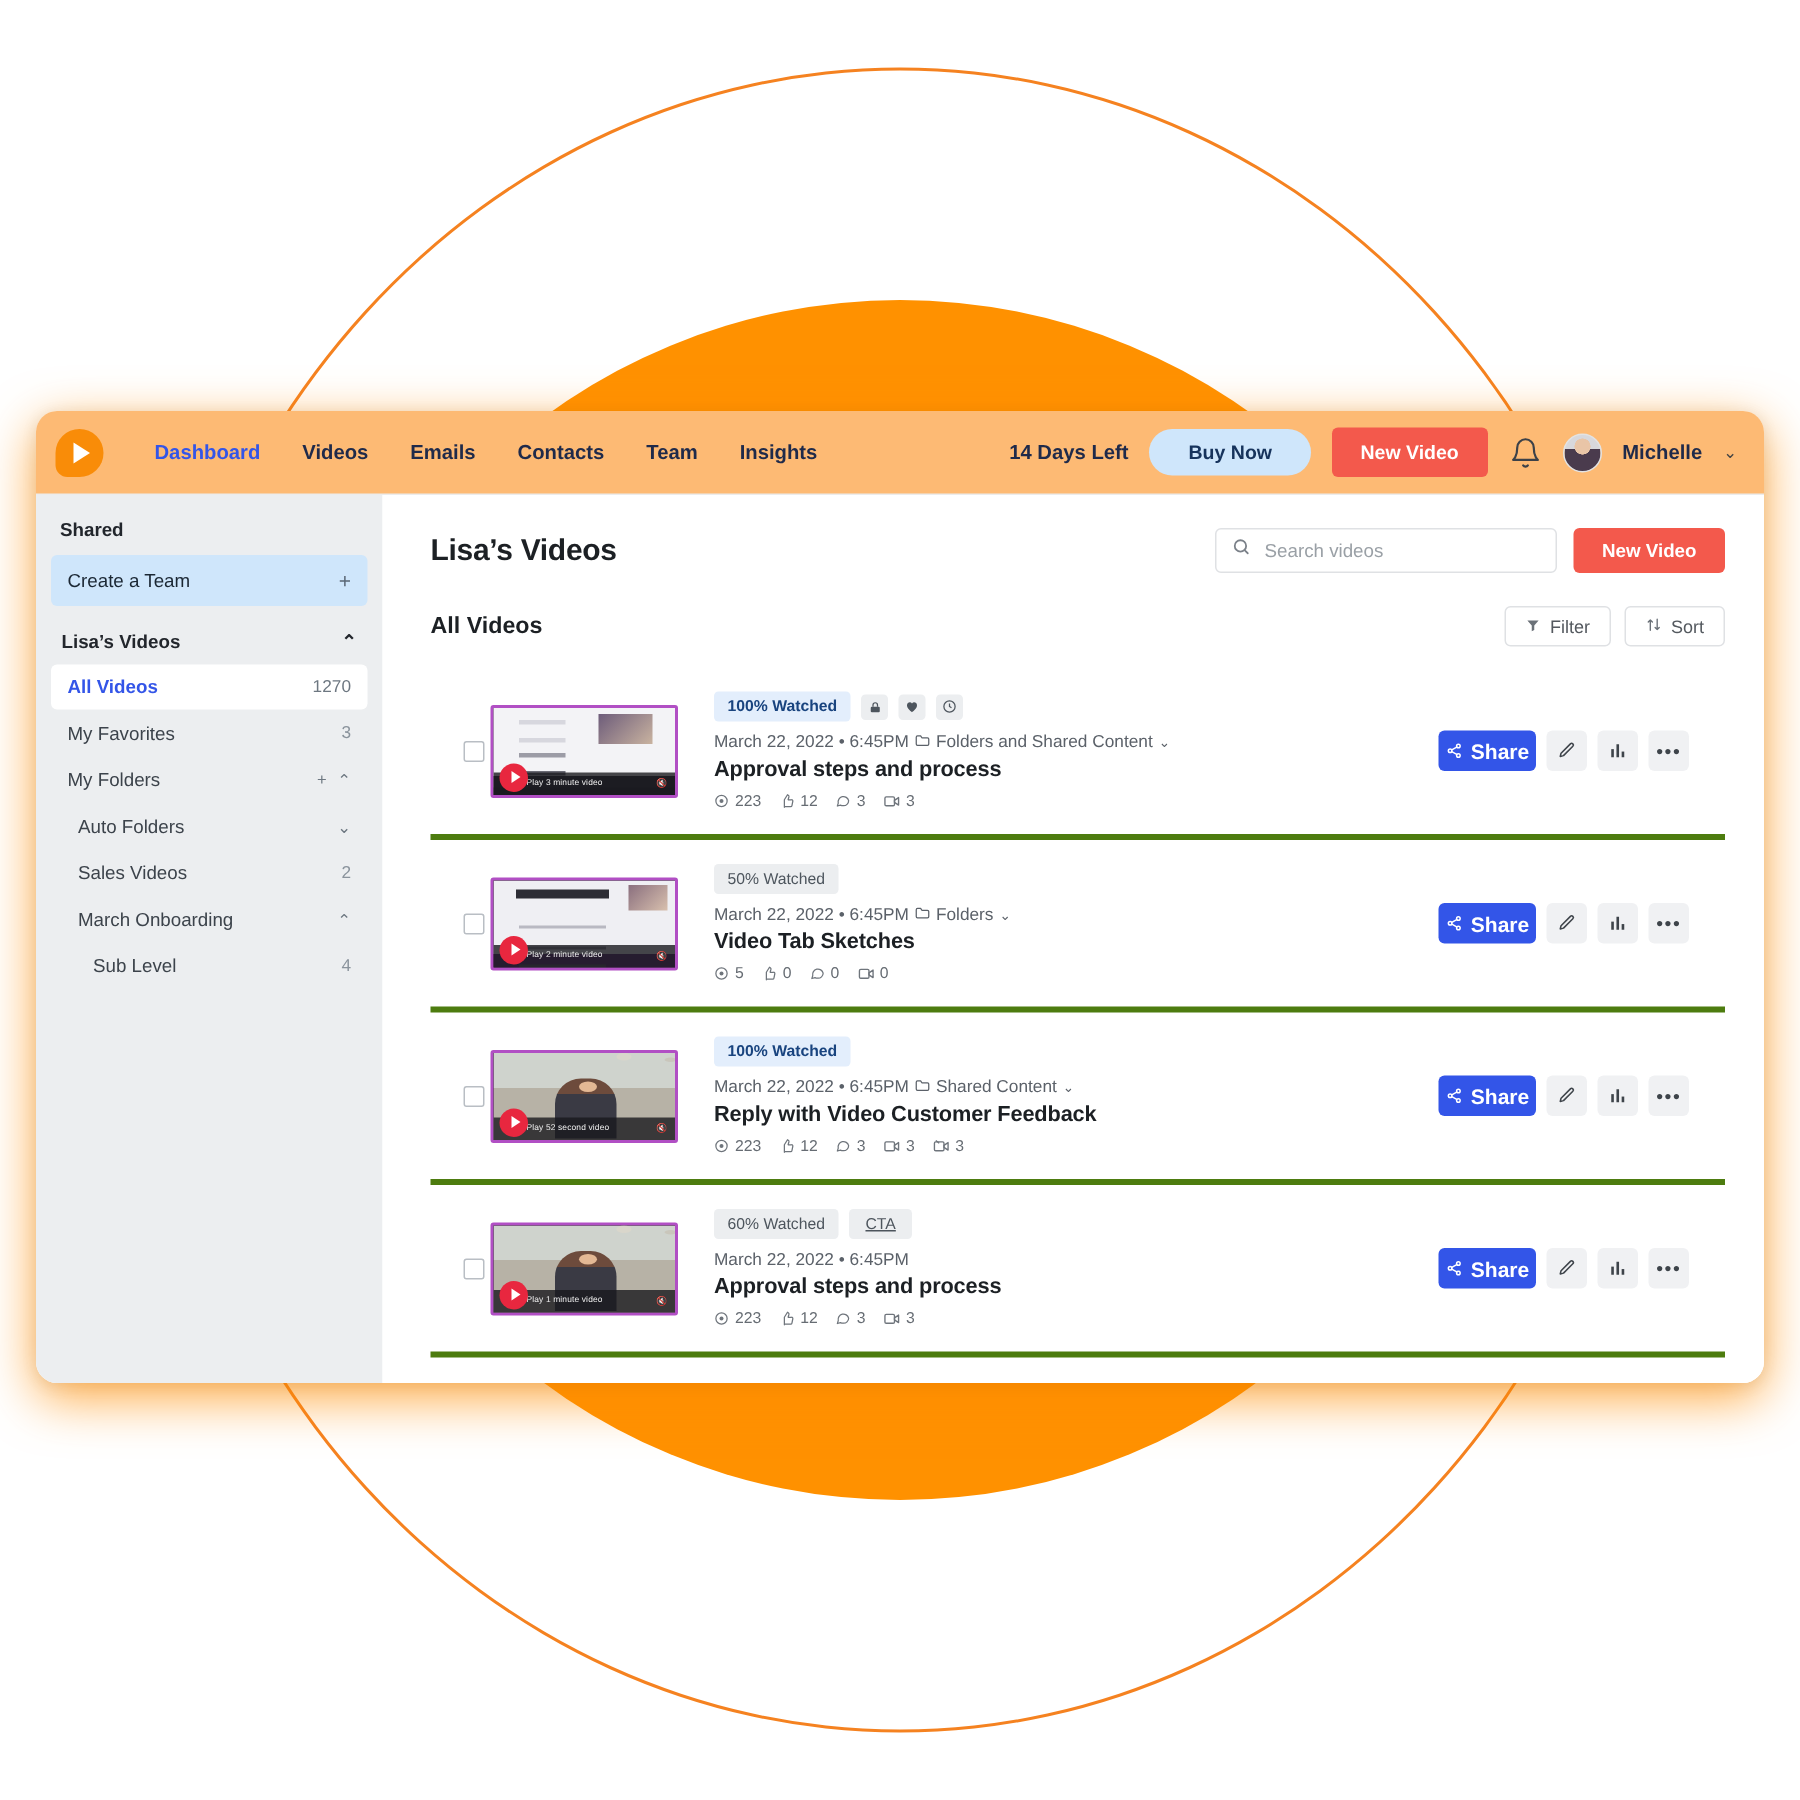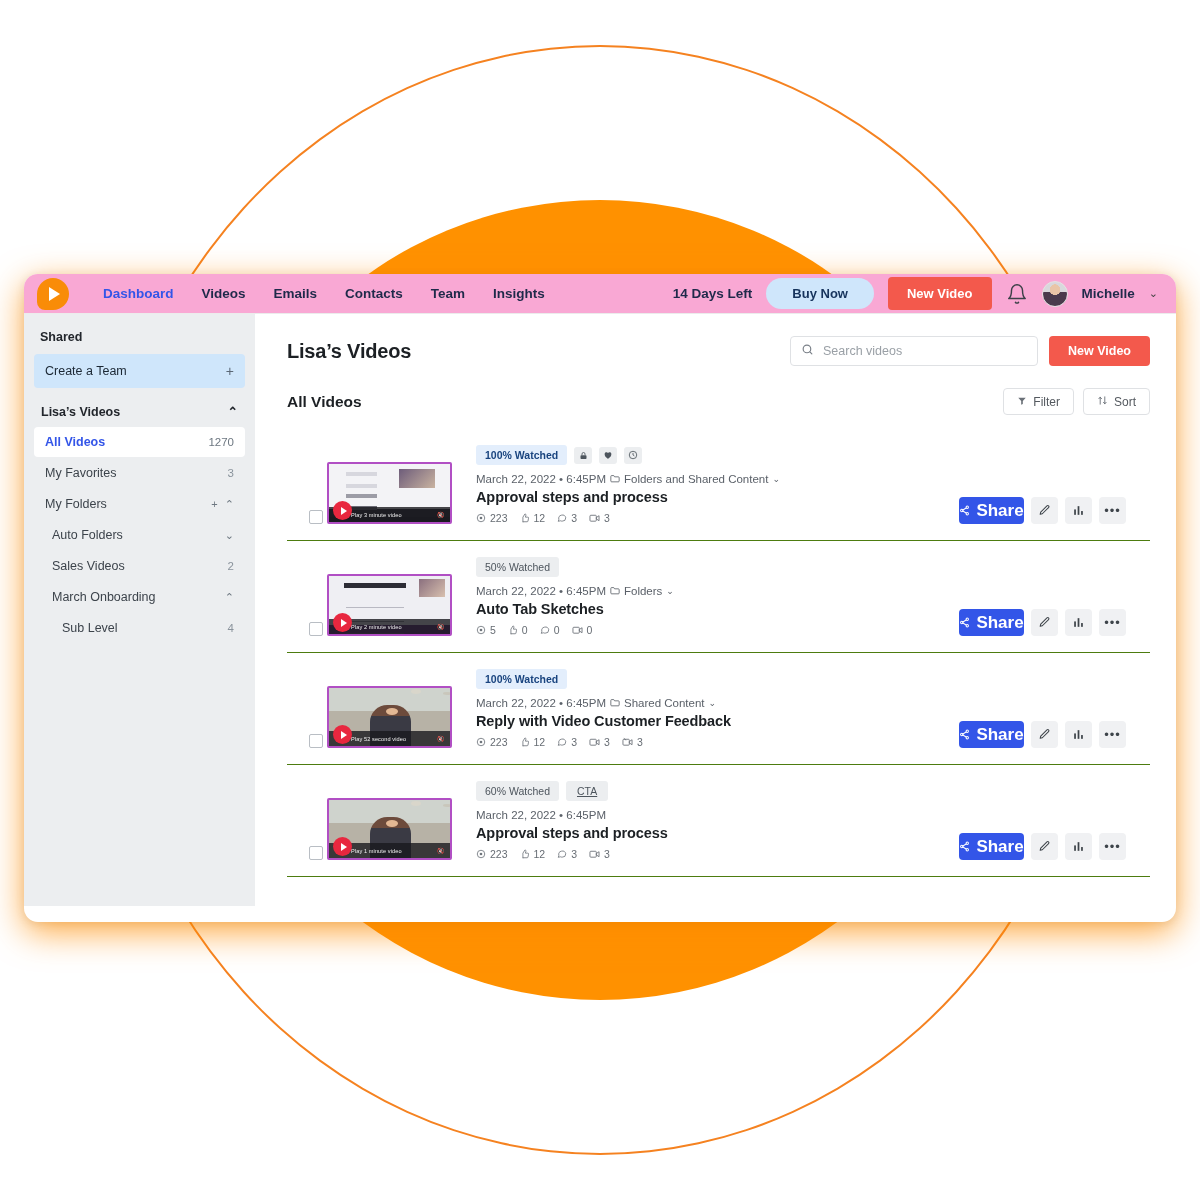--- a/index.html
+++ b/index.html
@@ -28,22 +28,22 @@
     position: absolute; left: 24px; top: 274px;
     width: 1152px; height: 648px;
     background: #ffffff;
     border-radius: 14px;
     overflow: hidden;
     box-shadow: 0 10px 34px rgba(255,140,0,0.75), 0 2px 10px rgba(0,0,0,0.10);
   }
 
   
   .topnav {
-    height: 40px; display: flex; align-items: center;
-    padding: 0 18px 0 13px; background: #f9a8d4;
+    height: 56px; display: flex; align-items: center;
+    padding: 0 18px 0 13px; background: #fdba74;
     border-bottom: 1px solid #ececec;
   }
   .logo { width: 32px; height: 32px; position: relative; flex: none; }
   .logo .bubble {
     width: 32px; height: 32px; background: #F98C08;
     border-radius: 50% 50% 50% 8px;
   }
   .logo .tri {
     position: absolute; left: 12px; top: 9px;
     width: 0; height: 0;
@@ -103,21 +103,21 @@
   .side-item.indent-1 { padding-left: 18px; }
   .side-item.indent-2 { padding-left: 28px; }
 
   
   .main { flex: 1; background: #fff; padding: 22px 26px 0 32px; overflow:hidden; }
   .main-head { display:flex; align-items:center; }
   .page-title { font-size: 20px; font-weight: 700; color:#1c2024; letter-spacing:-0.2px;}
   .main-head-right { margin-left:auto; display:flex; align-items:center; gap: 11px; }
   .search-box {
     display:flex; align-items:center; gap:9px;
-    width: 248px; height: 30px; border:1px solid #dfe1e4; border-radius:4px;
+    width: 228px; height: 30px; border:1px solid #dfe1e4; border-radius:4px;
     padding: 0 10px; background:#fff;
   }
   .search-box input {
     border:none; outline:none; font-size:12.5px; color:#43484e;
     font-family:"Liberation Sans", sans-serif; width:100%; background:transparent;
   }
   .search-box input::placeholder { color:#9aa0a6; }
   .new-video-main {
     background:#F3594C; color:#fff; font-size:12.5px; font-weight:600;
     border:none; border-radius:4px; height:30px; padding: 0 19px; cursor:pointer; white-space:nowrap;
@@ -127,22 +127,22 @@
   .subhead-right { margin-left:auto; display:flex; gap: 9px; }
   .pill-btn {
     display:flex; align-items:center; gap:6px;
     border:1px solid #dfe1e4; background:#fff; border-radius:4px;
     height:27px; padding: 0 13px; font-size:12px; color:#54595f; cursor:pointer; white-space:nowrap;
   }
 
   
   .video-list { margin-top: 14px; }
   .video-row {
-    display:flex; align-items:flex-end;
-    padding: 16px 0 16px 0; border-bottom:1px solid #4d7c0f;
+    display:flex; align-items:center;
+    padding: 16px 0 16px 0; border-bottom:4px solid #4d7c0f;
   }
   .row-check { width: 40px; flex:none; display:flex; justify-content:flex-start; padding-left: 22px;}
   .cb { width:14px; height:14px; border:1px solid #b9bec4; border-radius:2px; background:#fff; cursor:pointer;}
   .thumb {
     width: 125px; height: 62px; flex:none; position:relative;
     border-radius:2px; overflow:hidden; border:2px solid #b14fc4; background:#1c1c1c;
   }
   .thumb .shot { position:absolute; inset:0; }
   .thumb.t1 .shot { background:
       linear-gradient(180deg,#f3f3f6 0 78%, #2b2b33 78% 100%),
@@ -215,21 +215,21 @@
   .meta .folder-ico { font-size:10px; }
   .meta .cv { font-size:9px; color:#5b6169; }
   .vid-title { margin-top: 4px; font-size: 14.5px; font-weight:700; color:#1c2024; letter-spacing:-0.1px;}
   .stats { margin-top: 7px; display:flex; align-items:center; gap:12px; font-size:10.5px; color:#666c73; }
   .stat { display:flex; align-items:center; gap:4px; }
   .stat svg { display:block; }
   .row-actions { display:flex; align-items:center; gap:7px; padding-right: 24px; flex:none; }
   .share-btn {
     display:flex; align-items:center; justify-content:center; gap:6px;
     background:#3355e8; color:#fff; border:none; border-radius:4px;
-    height:27px; width:65px; font-size:17px; font-weight:600; cursor:pointer;
+    height:27px; width:65px; font-size:14px; font-weight:600; cursor:pointer;
   }
   .icon-btn {
     width:27px; height:27px; border-radius:4px; background:#f0f1f3;
     display:flex; align-items:center; justify-content:center; cursor:pointer; color:#3e444a;
   }
   .dots { letter-spacing:1px; font-size:13px; line-height:0; }
 </style>
 </head>
 <body>
 
@@ -499,21 +499,21 @@
                   <span class="badge-watch gray">50% Watched</span>
                 </div>
                 <div class="meta">
                   <span>March 22, 2022 • 6:45PM</span>
                   <span class="folder-ico"><svg width="10" height="9" viewBox="0 0 24 20" fill="none" stroke="#5b6169" stroke-width="2" stroke-linejoin="round">
                       <path d="M2 5a2 2 0 0 1 2-2h5l2 3h9a2 2 0 0 1 2 2v8a2 2 0 0 1-2 2H4a2 2 0 0 1-2-2z"></path>
                     </svg></span>
                   <span>Folders</span>
                   <span class="cv">⌄</span>
                 </div>
-                <div class="vid-title">Auto Tab Sketches</div>
+                <div class="vid-title">Video Tab Sketches</div>
                 <div class="stats">
                   <span class="stat">
                     <span>
                       <svg width="10" height="10" viewBox="0 0 24 24" fill="none" stroke="#6f757c" stroke-width="2">
                         <circle cx="12" cy="12" r="9"></circle>
                         <circle cx="12" cy="12" r="3.2" fill="#6f757c" stroke="none"></circle>
                       </svg>
                     </span>
                     <span>5</span>
                   </span>

